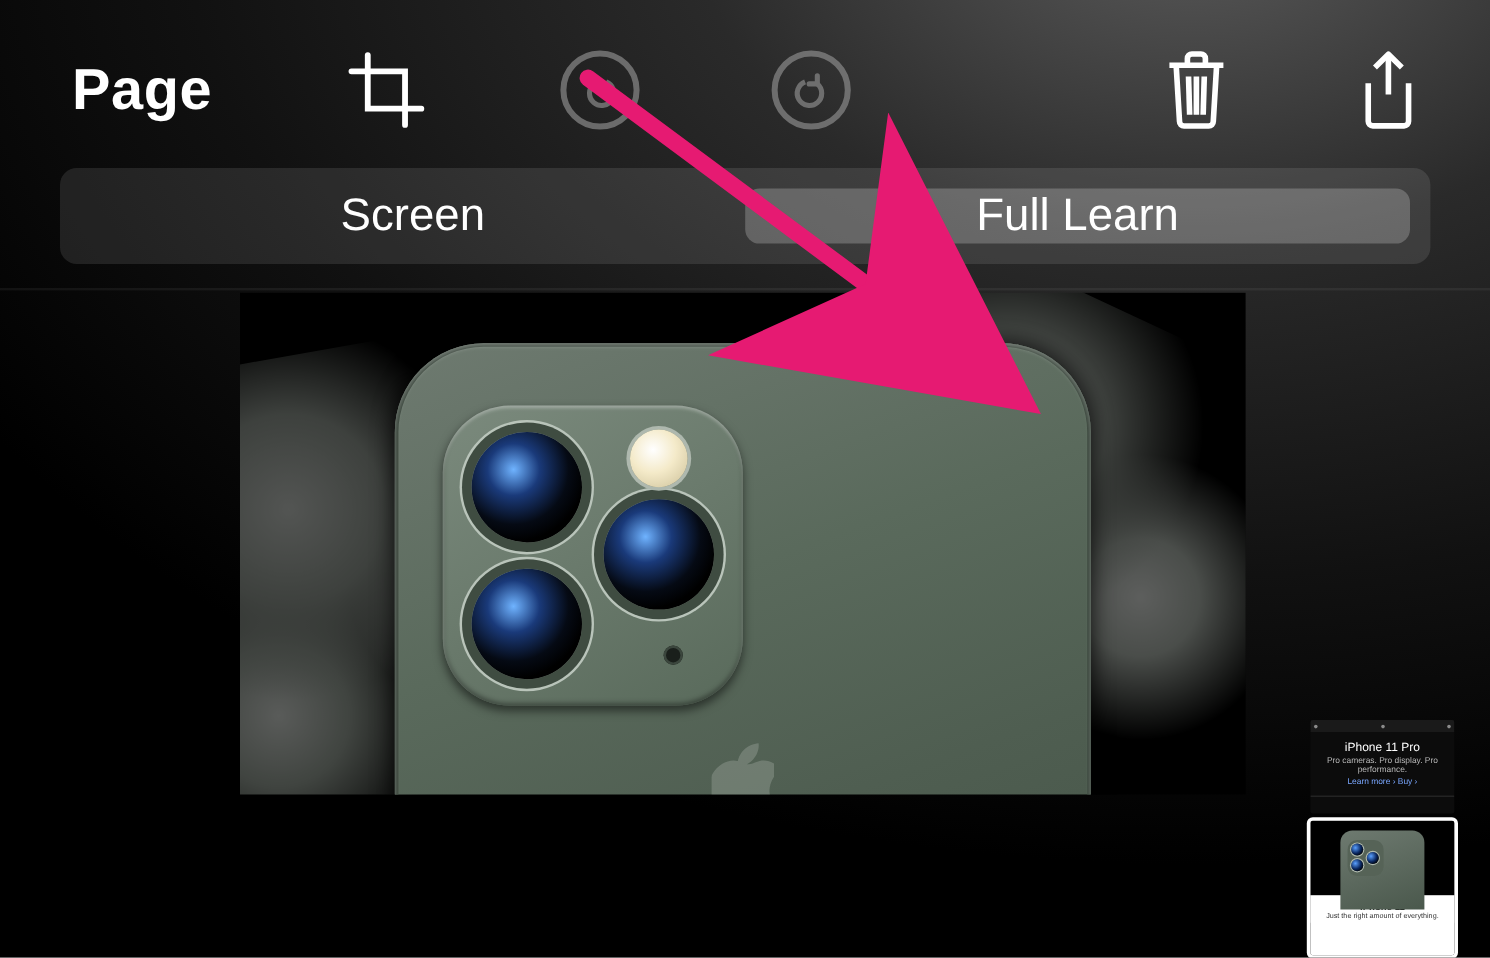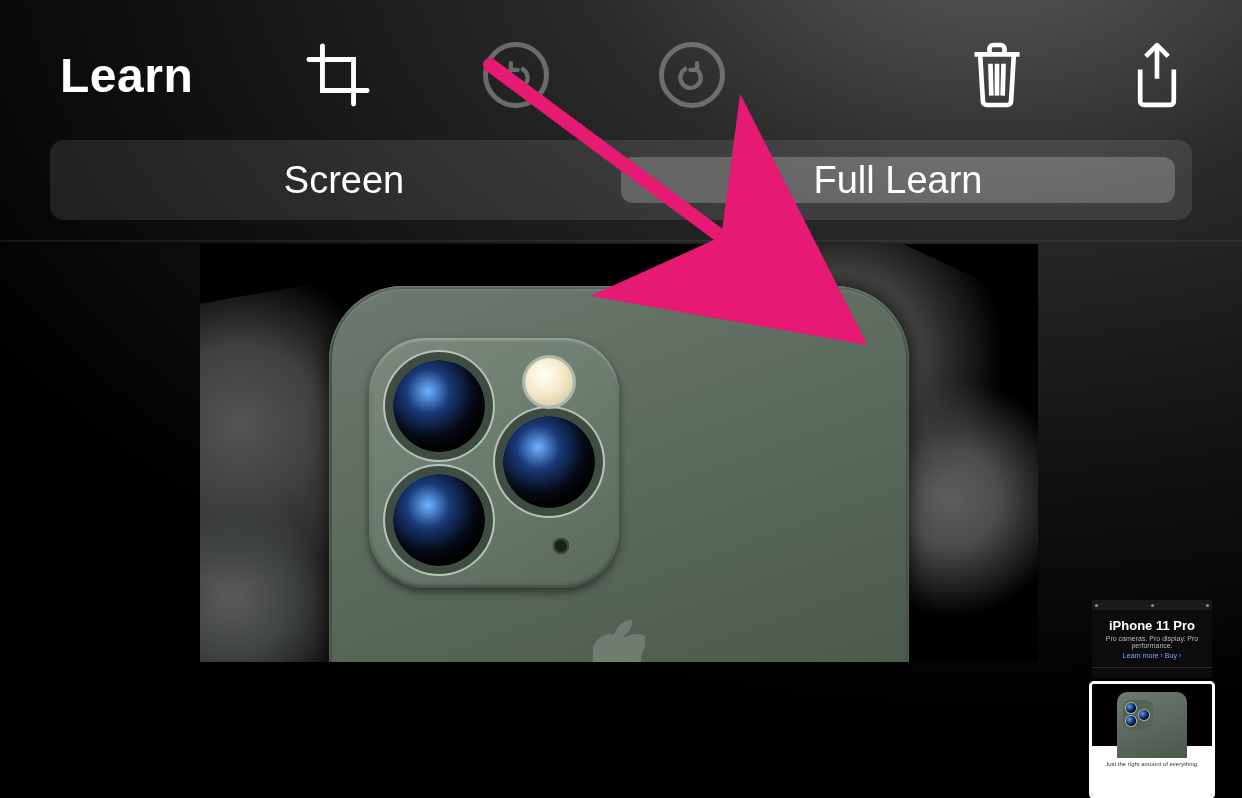--- a/index.html
+++ b/index.html
@@ -169,21 +169,21 @@
     background:#fff;
     height:112px;
   }
   .thumb-topbar {
     height:10px; background:#1a1a1a;
     display:flex; align-items:center; justify-content:space-between;
     padding:0 3px;
   }
   .thumb-dot { width:3px; height:3px; background:#8a8a8a; border-radius:50%; }
   .thumb-title-1 {
-    color:#fff; font-weight:700; margin-top:8px; font-size:13px;
+    color:#fff; font-weight:400; margin-top:8px; font-size:10px;
   }
   .thumb-sub-1 { color:#b8b8b8; margin-top:2px; }
   .thumb-links { margin-top:3px; color:#7aa7ff; }
   .thumb-sep { height:1px; background:#2a2a2a; margin-top:8px;}
   .thumb2-img {
     height:62px; width:100%;
     background:#000;
     position:relative;
   }
   .thumb2-phone {
@@ -212,21 +212,21 @@
     position:absolute;
     left:480px; top:55px;
     width:400px; height:300px;
     pointer-events:none;
   }
 </style>
 </head>
 <body>
 
 <div class="toolbar">
-  <div class="done">Learn</div>
+  <div class="done">Page</div>
 
   <div class="tool-icons">
     <div class="icon-slot icon-crop">
       <svg viewBox="0 0 68 68" width="66" height="66">
         <path d="M18 4 L18 50 L64 50" stroke-linecap="round"></path>
         <path d="M4 18 L50 18 L50 64" stroke-linecap="round"></path>
       </svg>
     </div>
     <div class="icon-undo">
       <svg viewBox="0 0 40 40" width="34" height="34">

